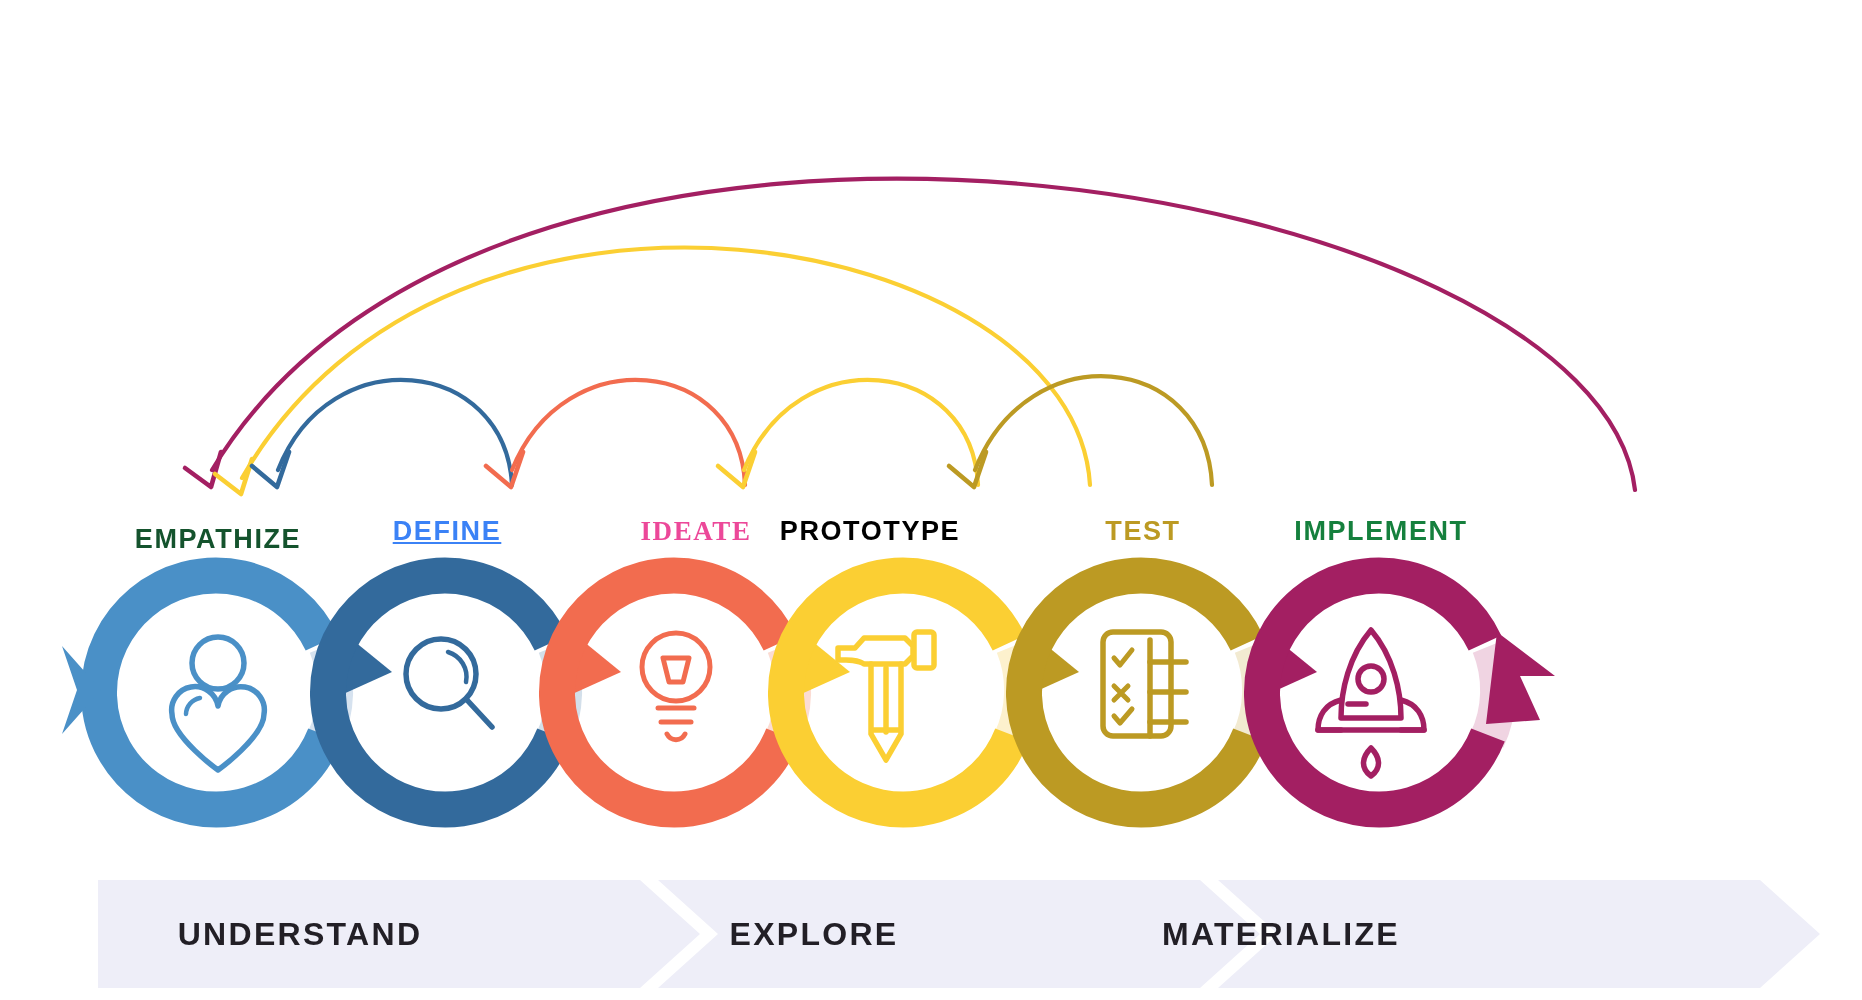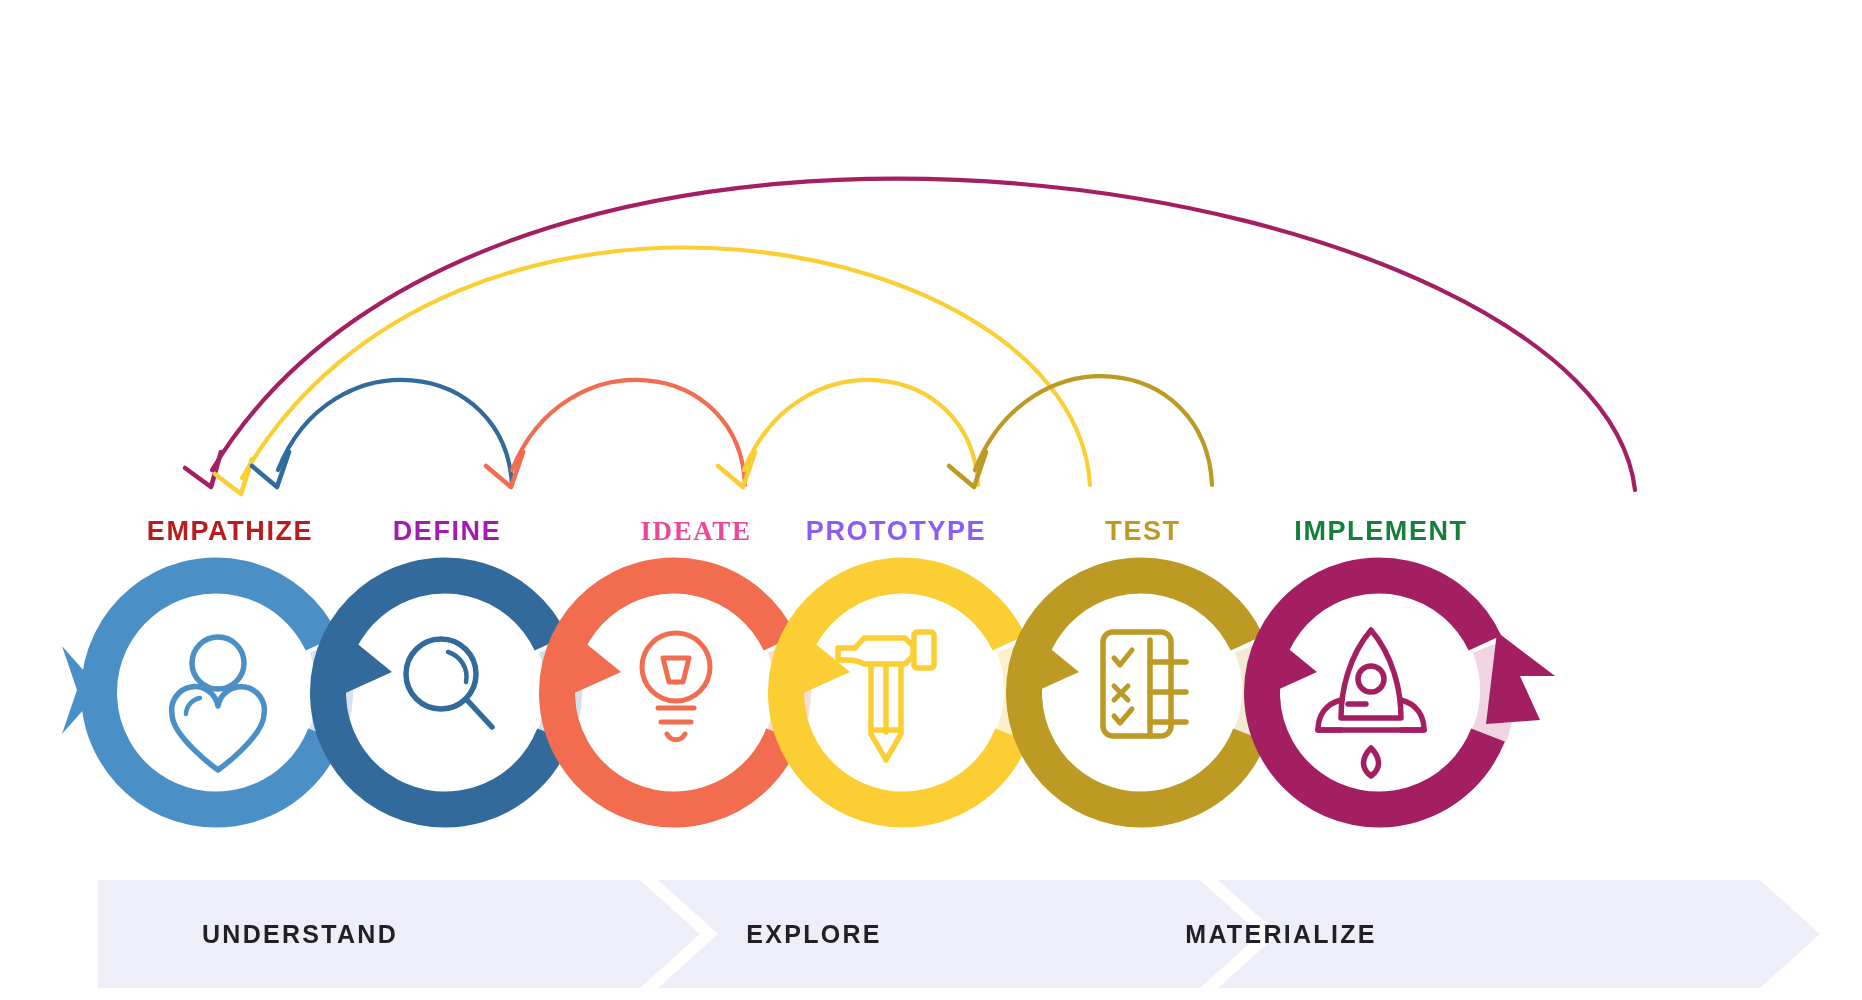--- a/index.html
+++ b/index.html
@@ -37,21 +37,21 @@
     letter-spacing: 1.6px;
     white-space: nowrap;
     text-align: center;
     top: 516px;
   }
   
   .phase-label {
     position: absolute;
     transform: translate(-50%, -50%);
     font-family: "Liberation Sans", sans-serif;
-    font-size: 25px;
+    font-size: 32px;
     font-weight: bold;
     letter-spacing: 2.3px;
     color: #221f26;
     white-space: nowrap;
   }
 </style>
 </head>
 <body>
 
 <div id="diagram-root">
@@ -86,24 +86,24 @@
 
       <g>
         <path d="M 1212 485 C 1206 352 1028 334 975 470" stroke="#bc9a23" stroke-width="4.2"></path>
         <path d="M 949 466 L 974 487 L 986 452" stroke="#bc9a23" stroke-width="4.6" fill="none"></path>
       </g>
 
     </g>
   </svg>
 
   <div class="layer">
-    <div class="stage-label" style="left:230px; color:#b91c1c;">EMPATHIZE</div>
-    <div class="stage-label" style="left:447px; color:#a21caf;">DEFINE</div>
+    <div class="stage-label" style="left:218px; color:#14532d;margin-top:8px;">EMPATHIZE</div>
+    <div class="stage-label" style="left:447px; color:#3b82f6;text-decoration:underline;">DEFINE</div>
     <div class="stage-label" style="left:696px; color:#ec4899;font-family:Liberation Serif, serif;">IDEATE</div>
-    <div class="stage-label" style="left:896px; color:#8b5cf6;">PROTOTYPE</div>
+    <div class="stage-label" style="left:870px; color:#000000;">PROTOTYPE</div>
     <div class="stage-label" style="left:1143px; color:#bc9a23;text-align:right;">TEST</div>
     <div class="stage-label" style="left:1381px; color:#15803d;">IMPLEMENT</div>
   </div>
 
   <svg class="layer" viewBox="0 0 1862 1000" width="1862" height="1000">
 
     <g>
 
       <path d="M 218 690 m 0 0" fill="none"></path>
       <path d="M 326.5 646 A 117 117 0 0 1 324 740" fill="none" stroke="#d6e2ef" stroke-width="36"></path>

